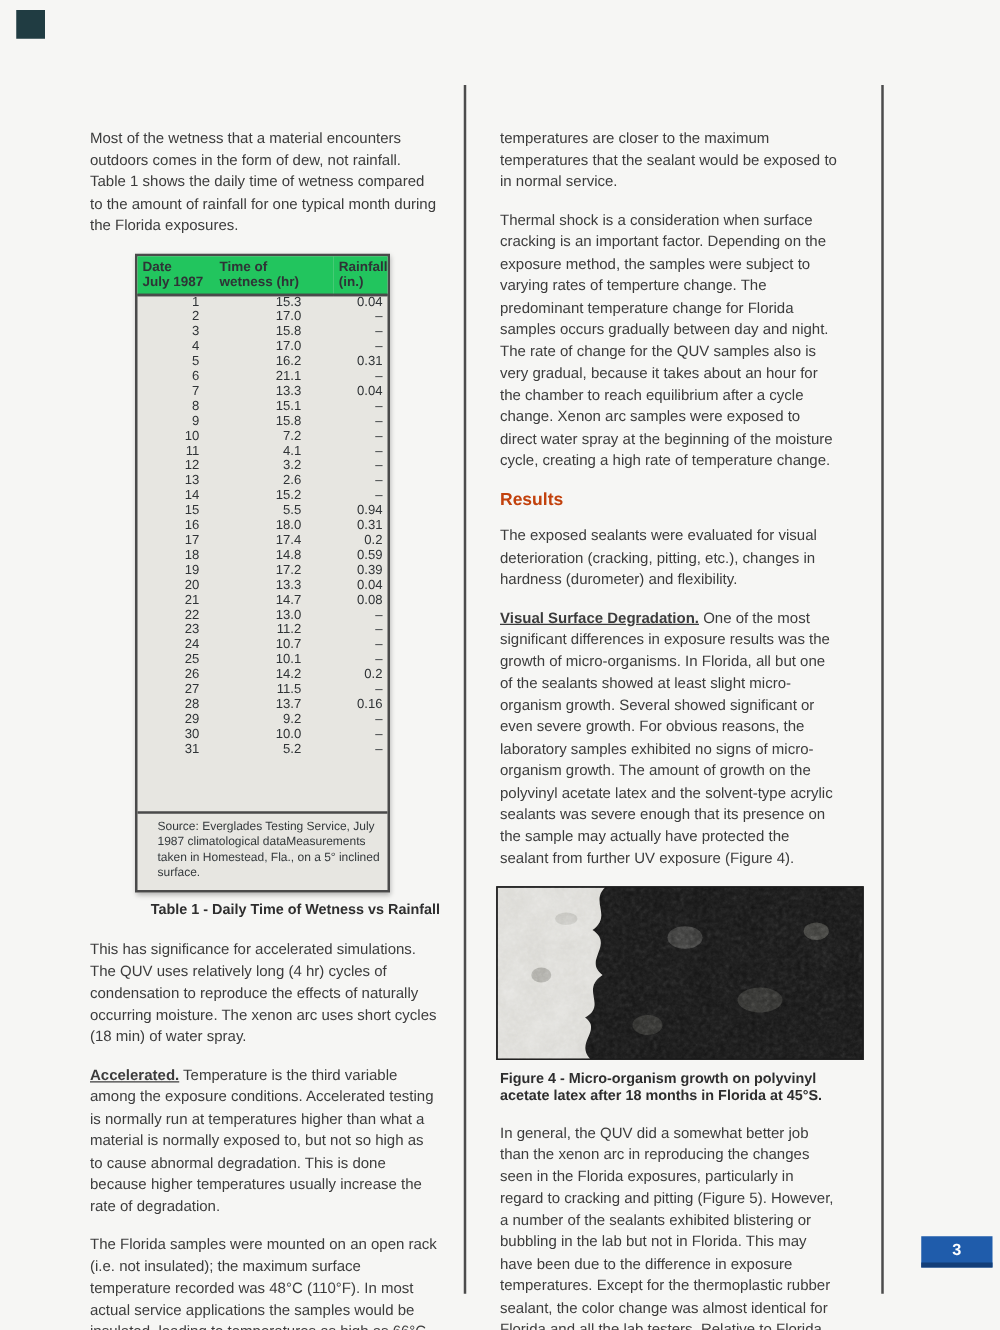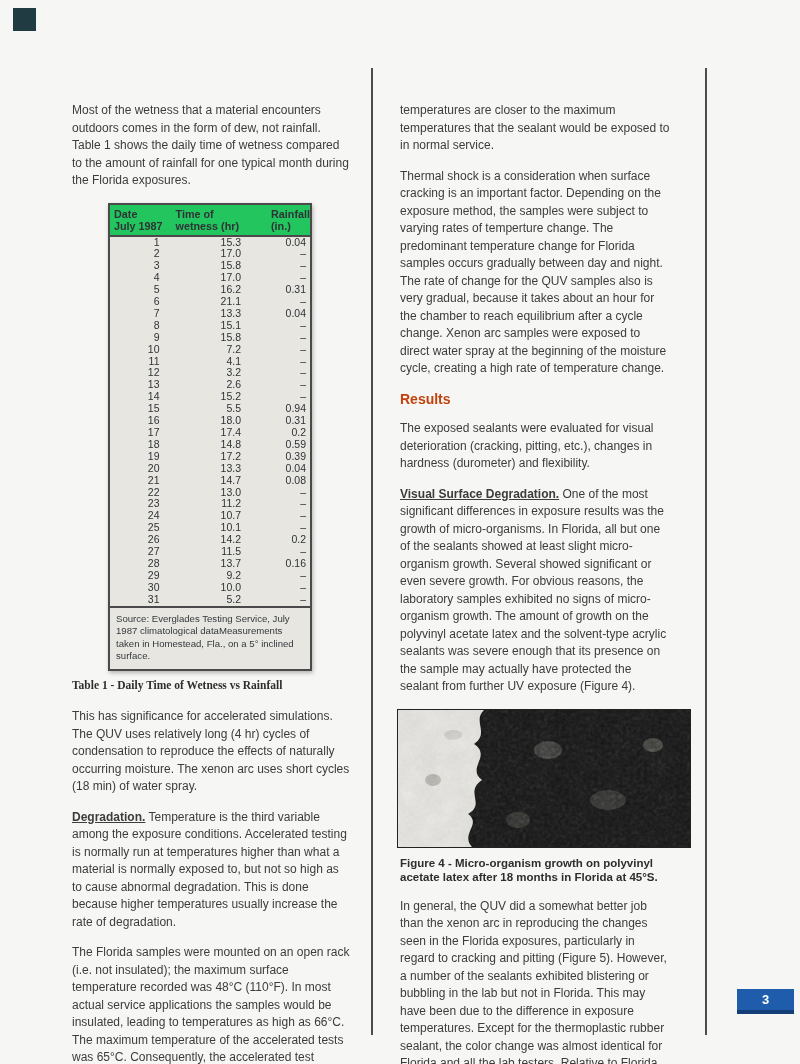--- a/index.html
+++ b/index.html
@@ -44,25 +44,25 @@
     background:#22c55e;
     border-bottom:2px solid #4a4a4a;
   }
   .table-wrap tbody td{height:11.9px;line-height:11.9px;padding:0;}
   .table-wrap td:nth-child(1){width:54px;text-align:right;padding-right:12px;}
   .table-wrap td:nth-child(2){width:76px;text-align:right;padding-right:26px;}
   .table-wrap td:nth-child(3){text-align:right;padding-right:4px;}
   .source-note{
     border-top:2px solid #4a4a4a;
     font-size:9.6px;line-height:12.6px;
-    padding:5px 6px 6px 6px;color:#34393c;
+    padding:5px 6px 6px 16px;color:#34393c;margin-top:43px;
   }
   .table-caption{
-    text-align:left;font-weight:bold;font-size:11.5px;
-    margin:6px 0 14px 0;color:#2e2e2e;font-family:Liberation Serif, serif;
+    text-align:right;font-weight:bold;font-size:11.5px;
+    margin:6px 0 14px 0;color:#2e2e2e;
   }
 
   
   .results-heading{
     font-size:14px;font-weight:bold;color:#c2410c;
     margin:4px 0 8px 0;
   }
 
   
   .figure{
@@ -275,21 +275,21 @@
             </tr>
           </tbody>
       </table>
       <div class="source-note">Source: Everglades Testing Service, July 1987 climatological dataMeasurements taken in Homestead, Fla., on a 5° inclined surface.</div>
     </div>
 
     <div class="table-caption">Table 1 - Daily Time of Wetness vs Rainfall</div>
 
     <p>This has significance for accelerated simulations. The QUV uses relatively long (4 hr) cycles of condensation to reproduce the effects of naturally occurring moisture. The xenon arc uses short cycles (18 min) of water spray.</p>
 
-    <p><span class="lead">Degradation.</span><span> Temperature is the third variable among the exposure conditions. Accelerated testing is normally run at temperatures higher than what a material is normally exposed to, but not so high as to cause abnormal degradation. This is done because higher temperatures usually increase the rate of degradation.</span></p>
+    <p><span class="lead">Accelerated.</span><span> Temperature is the third variable among the exposure conditions. Accelerated testing is normally run at temperatures higher than what a material is normally exposed to, but not so high as to cause abnormal degradation. This is done because higher temperatures usually increase the rate of degradation.</span></p>
 
     <p>The Florida samples were mounted on an open rack (i.e. not insulated); the maximum surface temperature recorded was 48°C (110°F). In most actual service applications the samples would be insulated, leading to temperatures as high as 66°C. The maximum temperature of the accelerated tests was 65°C. Consequently, the accelerated test</p>
   </div>
 
   <div class="col right-col">
     <p>temperatures are closer to the maximum temperatures that the sealant would be exposed to in normal service.</p>
     <p>Thermal shock is a consideration when surface cracking is an important factor. Depending on the exposure method, the samples were subject to varying rates of temperture change. The predominant temperature change for Florida samples occurs gradually between day and night. The rate of change for the QUV samples also is very gradual, because it takes about an hour for the chamber to reach equilibrium after a cycle change. Xenon arc samples were exposed to direct water spray at the beginning of the moisture cycle, creating a high rate of temperature change.</p>
 
     <h2 class="results-heading">Results</h2>
 

